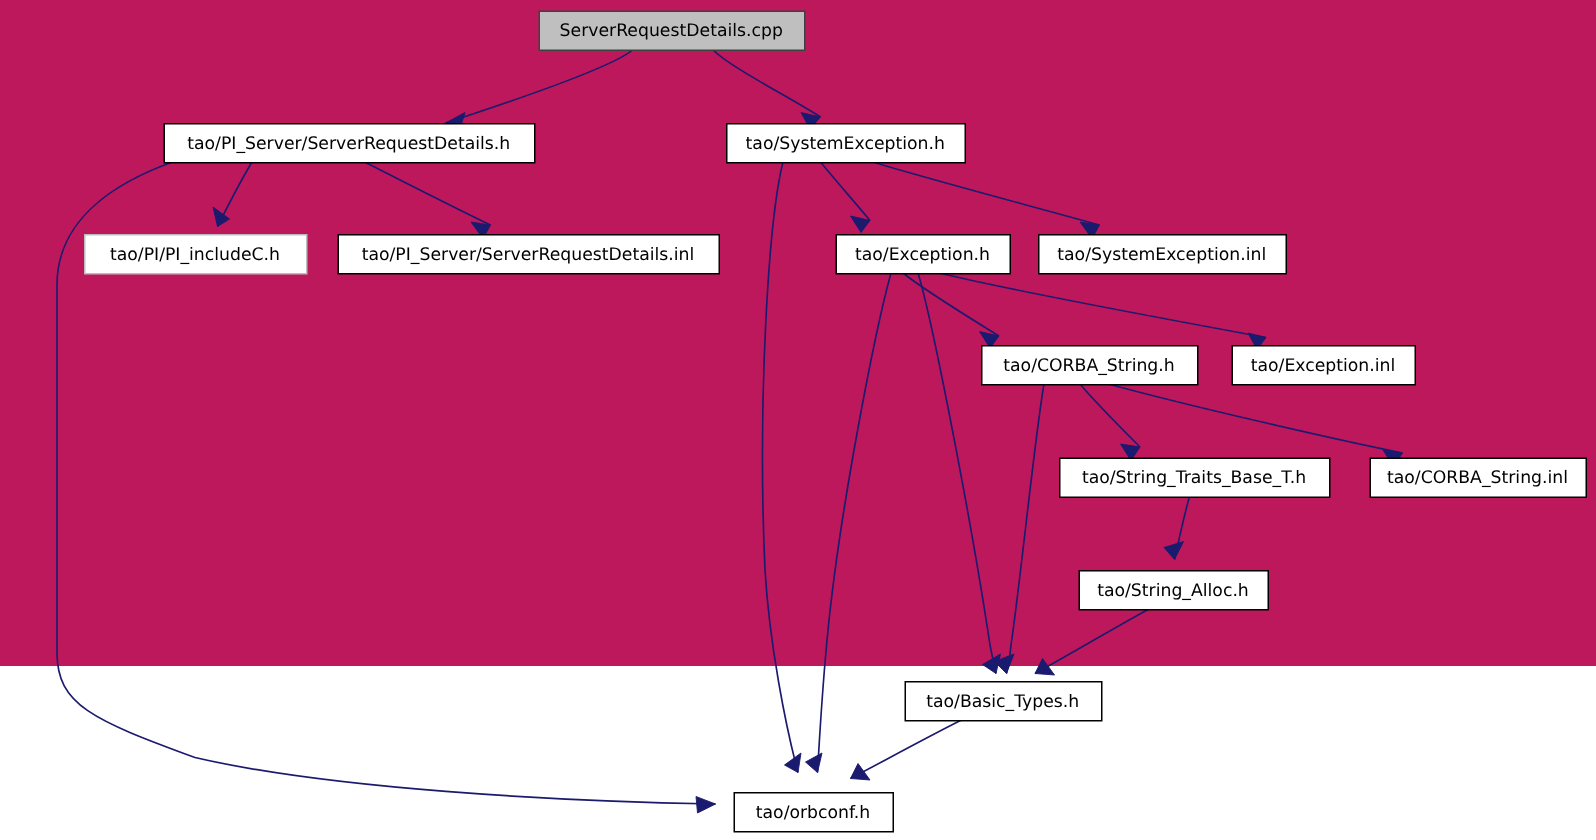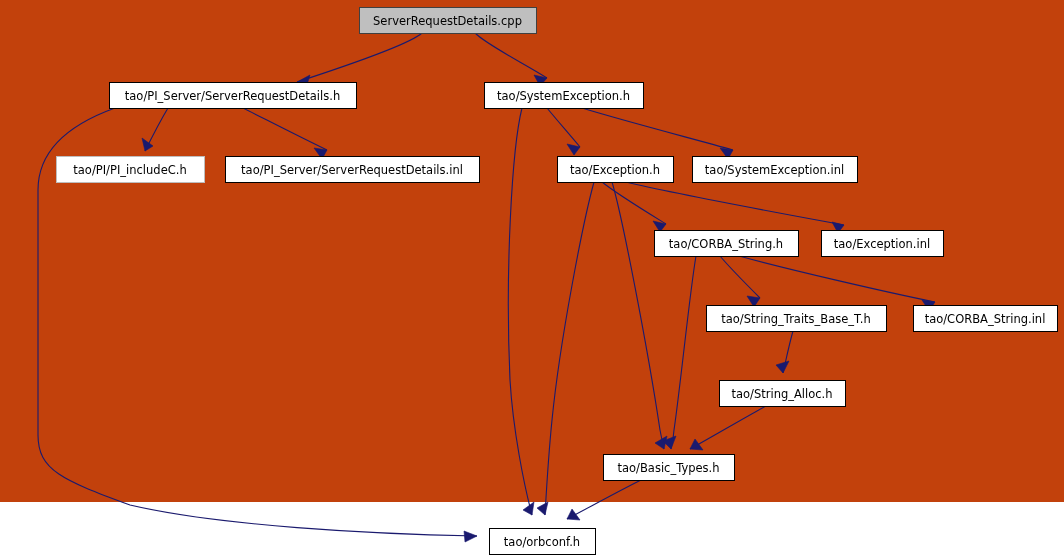--- a/index.html
+++ b/index.html
@@ -9,22 +9,22 @@
   }
   body {
     width: 1064px;
     height: 560px;
     overflow: hidden;
     font-family: "DejaVu Sans", "Liberation Sans", sans-serif;
   }
   #graph-root {
     position: relative;
     width: 1064px;
-    height: 502px;
-    background: #c2410c;
+    height: 444px;
+    background: #be185d;
   }
   #graph-svg {
     position: absolute;
     left: 0;
     top: 0;
     width: 1064px;
     height: 560px;
     display: block;
   }
   .node-rect {

